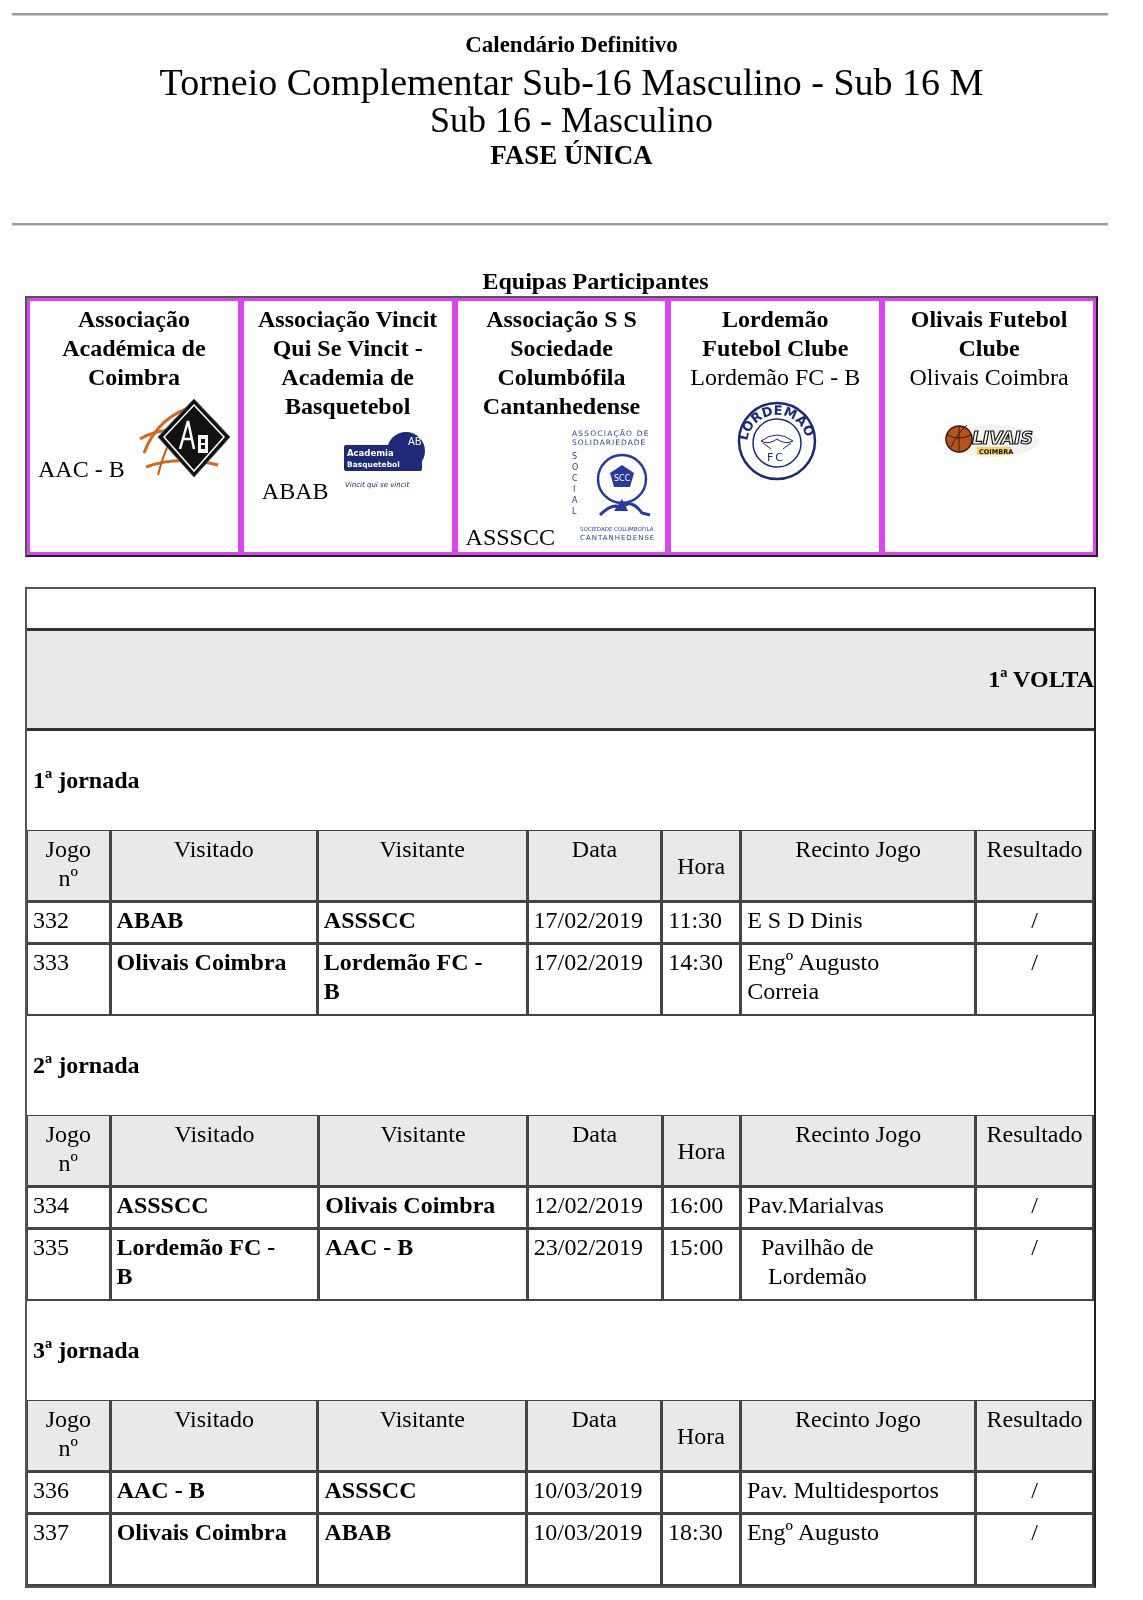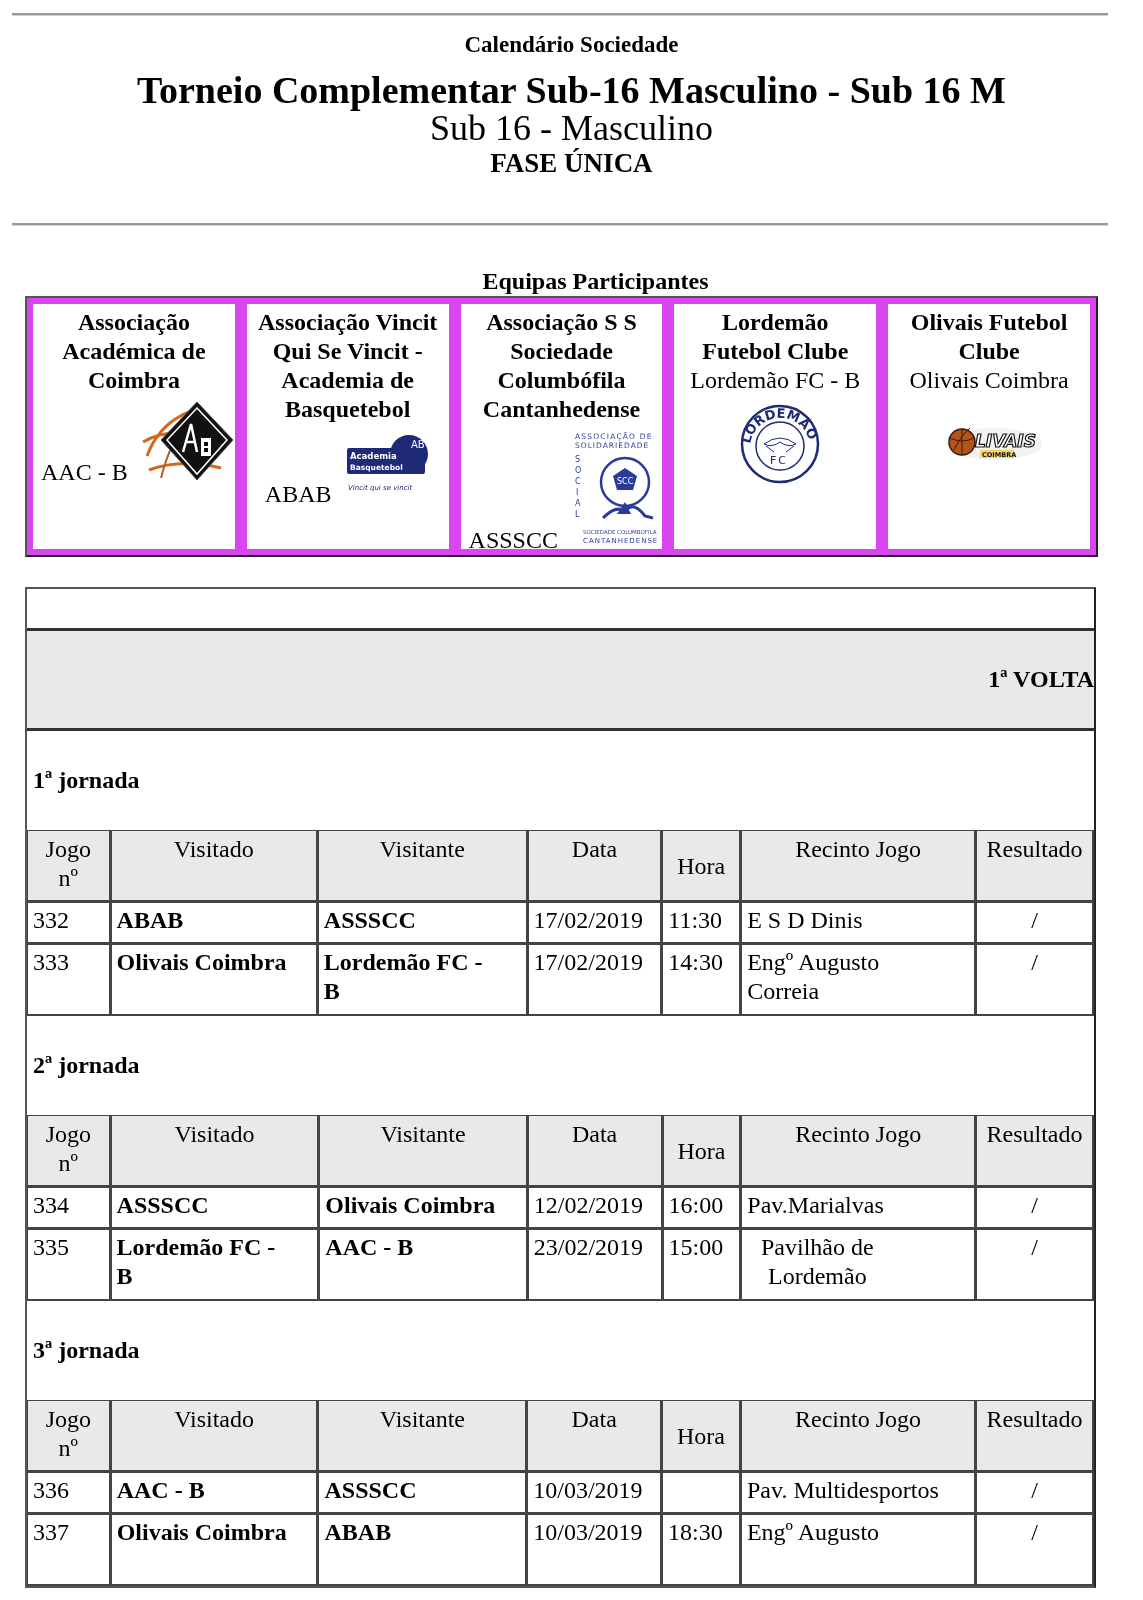--- a/index.html
+++ b/index.html
@@ -21,21 +21,21 @@
     border-bottom: 1px solid #d0d0d0;
   }
   .header-block {
     position: absolute;
     left: 0;
     top: 28px;
     width: 1143px;
     text-align: center;
   }
   .cal-def { font-size: 23px; font-weight: bold; line-height: 34px; }
-  .main-title { font-size: 38px; font-weight: bold; line-height: 40px; margin-top: 8px; }
+  .main-title { font-size: 38px; font-weight: normal; line-height: 40px; margin-top: 0; }
   .subtitle { font-size: 36px; line-height: 36px; }
   .phase { font-size: 27px; font-weight: bold; line-height: 34px; }
 
   .equipas-title {
     position: absolute;
     top: 266px;
     left: 0;
     width: 1143px;
     text-align: center;
     font-size: 24px;
@@ -51,21 +51,21 @@
     height: 261px;
     border-collapse: separate;
     border-spacing: 0;
     border: 2px solid #555;
     border-right-color: #222;
     border-bottom-color: #222;
   }
   table.teams td {
     width: 20%;
     vertical-align: top;
-    border: 6px solid #d946ef;
+    border: 3px solid #d946ef;
     padding: 4px 4px 0 4px;
     text-align: center;
     font-size: 24px;
     line-height: 29px;
     position: relative;
   }
   .team-name { font-weight: bold; }
   .team-short { font-weight: normal; }
   .team-short-left {
     position: absolute;
@@ -137,21 +137,21 @@
   .c-hora { width: 79px; }
   .c-recinto { width: 236px; }
   .c-resultado { width: 118px; font-family: Liberation Serif, serif; }
 </style>
 </head>
 <body>
 
 <div class="hr" style="top:13px;"></div>
 
 <div class="header-block">
-  <div class="cal-def">Calendário Sociedade</div>
+  <div class="cal-def">Calendário Definitivo</div>
   <div class="main-title">Torneio Complementar Sub-16 Masculino - Sub 16 M</div>
   <div class="subtitle">Sub 16 - Masculino</div>
   <div class="phase">FASE ÚNICA</div>
 </div>
 
 <div class="hr" style="top:223px;"></div>
 
 <div class="equipas-title">Equipas Participantes</div>
 
 <table class="teams">

